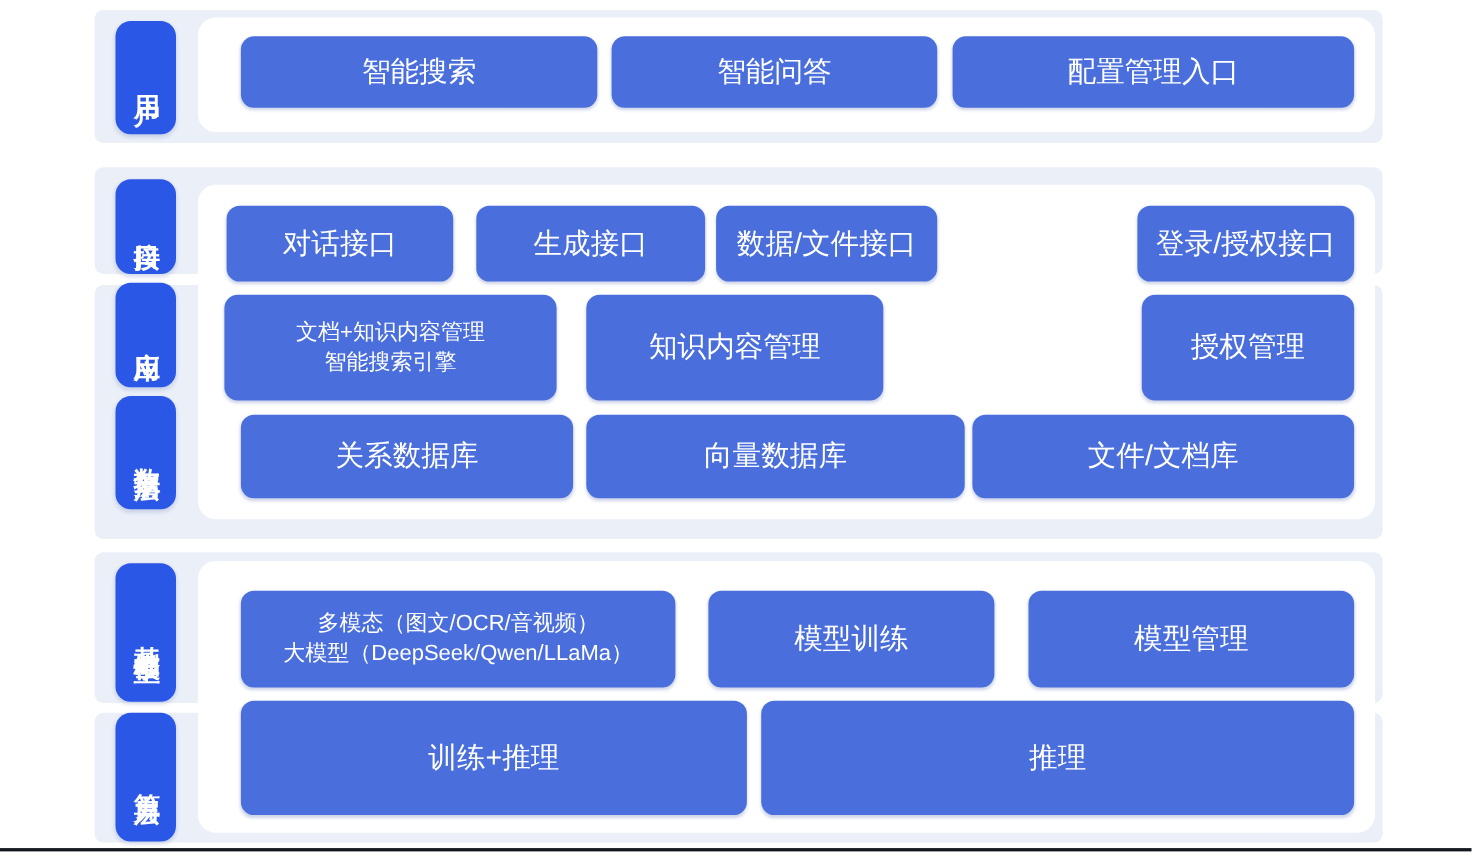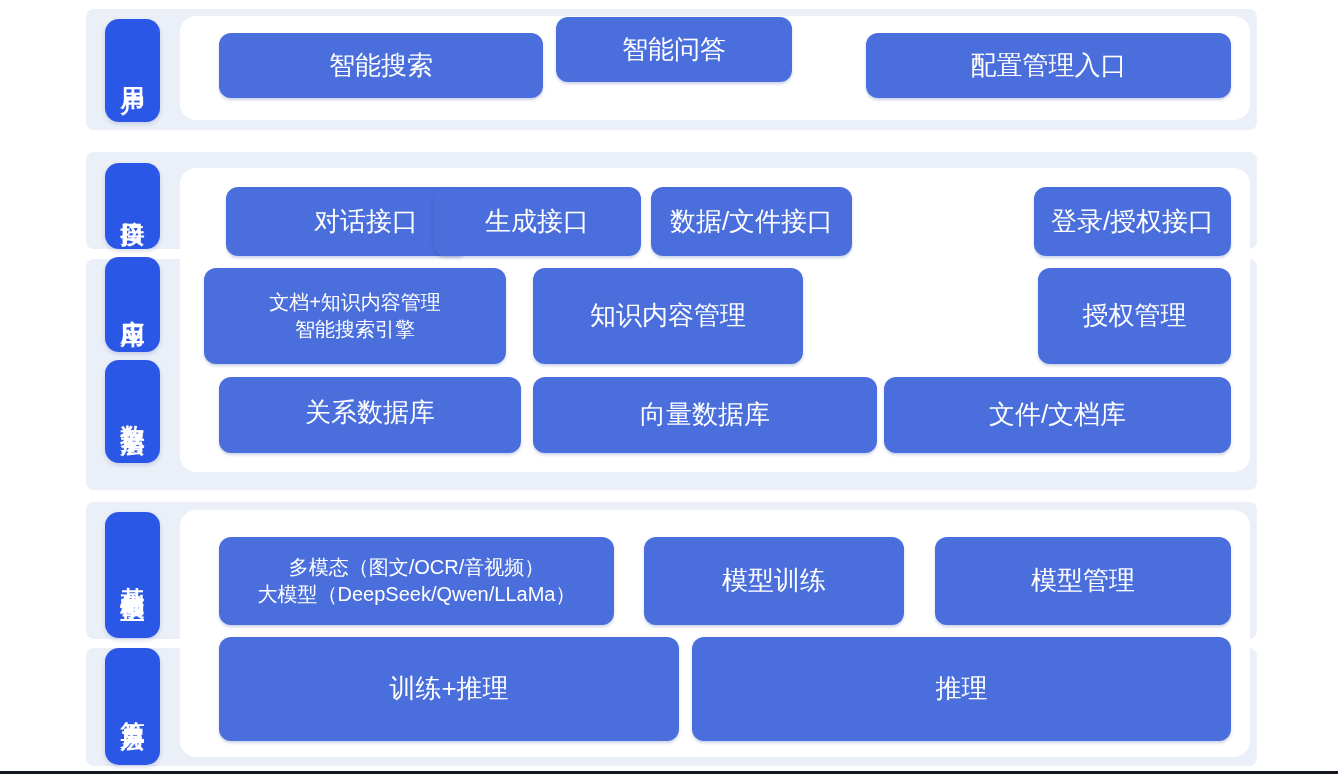--- a/index.html
+++ b/index.html
@@ -42,36 +42,36 @@
   <div class="panel" style="top:510px;height:247px;"></div>
 
   <div class="layer-label" style="top:19px;height:103px;">用户</div>
   <div class="layer-label" style="top:163px;height:86px;">接口</div>
   <div class="layer-label" style="top:257px;height:95px;">应用</div>
   <div class="layer-label" style="top:360px;height:103px;">数据层</div>
   <div class="layer-label" style="top:512px;height:126px;">基础模型</div>
   <div class="layer-label" style="top:648px;height:117px;">算力层</div>
 
   <div class="node" style="left:219px;top:33px;width:324px;height:65px;">智能搜索</div>
-  <div class="node" style="left:556px;top:17px;width:236px;height:65px;">智能问答</div>
+  <div class="node" style="left:556px;top:33px;width:296px;height:65px;">智能问答</div>
   <div class="node" style="left:866px;top:33px;width:365px;height:65px;">配置管理入口</div>
 
-  <div class="node" style="left:226px;top:187px;width:206px;height:69px;padding-left:37px;">对话接口</div>
+  <div class="node" style="left:206px;top:187px;width:206px;height:69px;">对话接口</div>
   <div class="node" style="left:433px;top:187px;width:208px;height:69px;text-align:right;">生成接口</div>
   <div class="node" style="left:651px;top:187px;width:201px;height:69px;">数据/文件接口</div>
   <div class="node" style="left:1034px;top:187px;width:197px;height:69px;">登录/授权接口</div>
 
   <div class="node two-line" style="left:204px;top:268px;width:302px;height:96px;">
     <span>文档+知识内容管理</span>
     <span>智能搜索引擎</span>
   </div>
   <div class="node" style="left:533px;top:268px;width:270px;height:96px;">知识内容管理</div>
   <div class="node" style="left:1038px;top:268px;width:193px;height:96px;">授权管理</div>
 
-  <div class="node" style="left:219px;top:377px;width:302px;height:76px;font-family:Liberation Mono, monospace;">关系数据库</div>
+  <div class="node" style="left:219px;top:377px;width:302px;height:76px;">关系数据库</div>
   <div class="node" style="left:533px;top:377px;width:344px;height:76px;">向量数据库</div>
   <div class="node" style="left:884px;top:377px;width:347px;height:76px;">文件/文档库</div>
 
   <div class="node two-line" style="left:219px;top:537px;width:395px;height:88px;">
     <span>多模态（图文/OCR/音视频）</span>
     <span>大模型（DeepSeek/Qwen/LLaMa）</span>
   </div>
   <div class="node" style="left:935px;top:537px;width:296px;height:88px;">模型管理</div>
   <div class="node" style="left:644px;top:537px;width:260px;height:88px;">模型训练</div>
 

